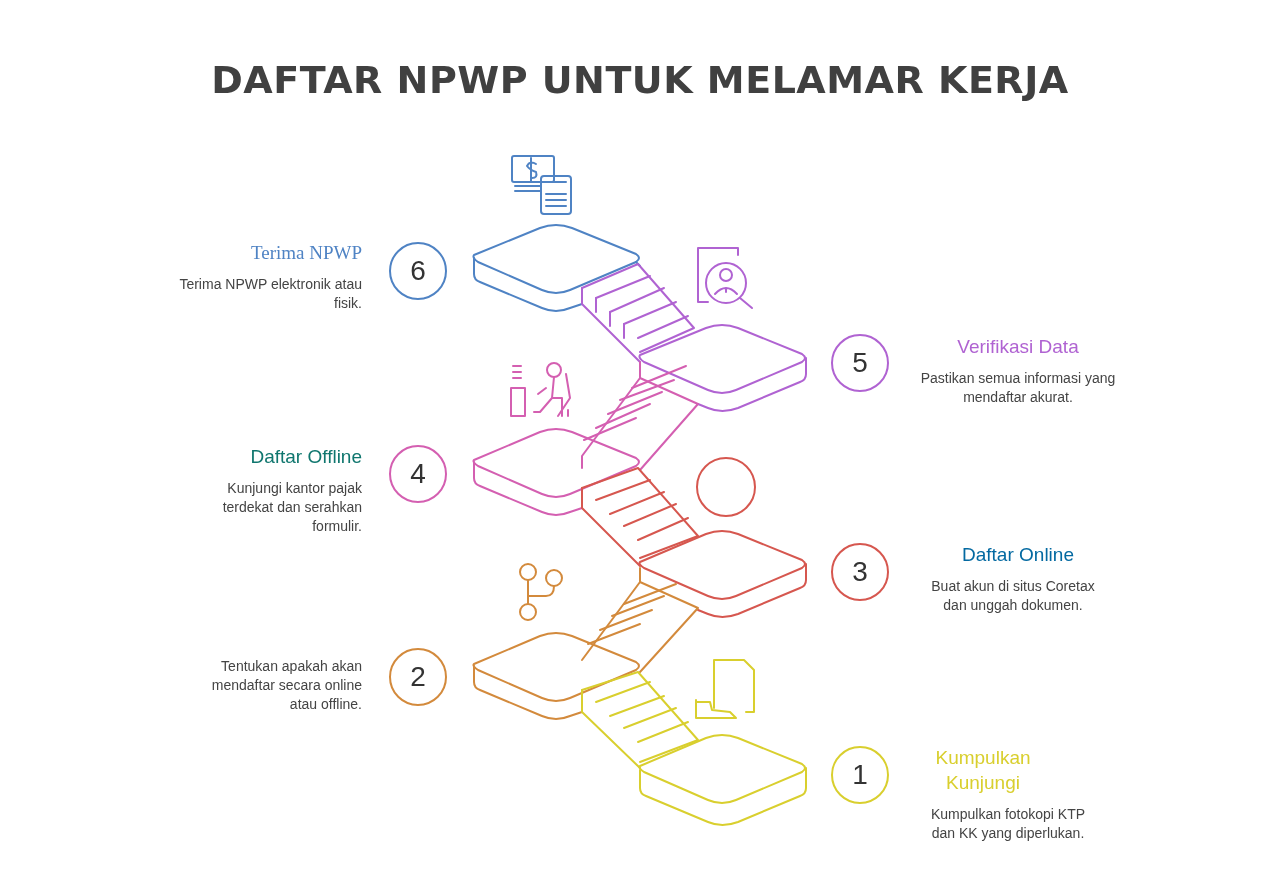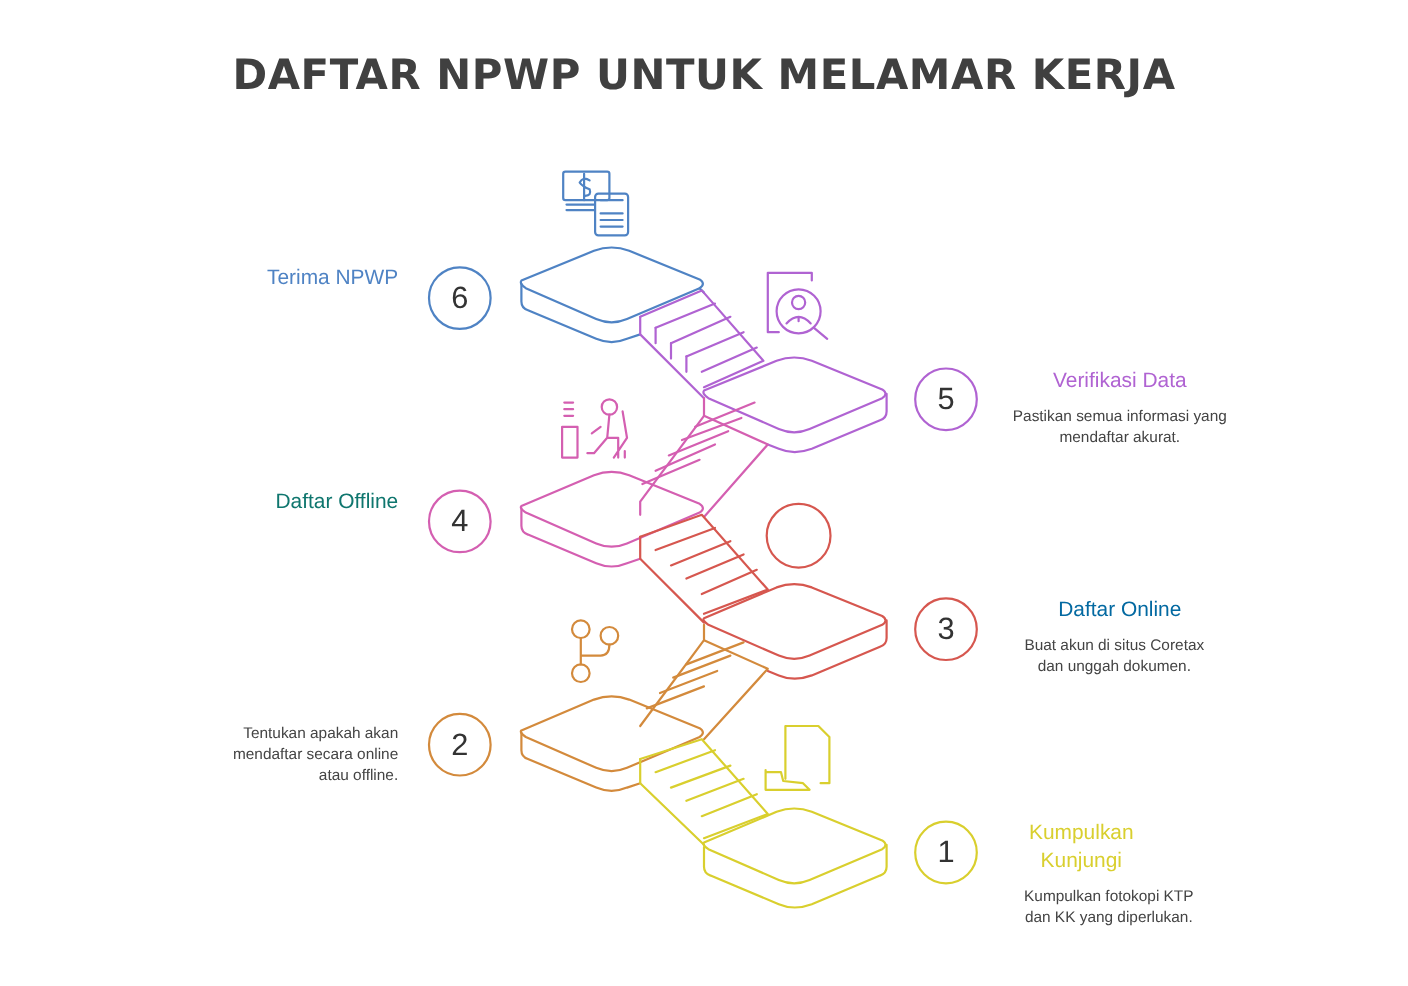--- a/index.html
+++ b/index.html
@@ -1,17 +1,17 @@
 <!DOCTYPE html>
 <html><head>
 <meta charset="utf-8">
 <style>
   html, body { margin:0; padding:0; background:#ffffff; }
   body { width:1280px; height:896px; position:relative; overflow:hidden; font-family:"Liberation Sans", sans-serif; }
-  .title { position:absolute; top:46px; left:0; width:1280px; text-align:center; font-family:"DejaVu Sans", sans-serif; font-weight:bold; font-size:38px; letter-spacing:0.5px; color:#404040; }
+  .title { position:absolute; top:58px; left:0; width:1280px; text-align:center; font-family:"DejaVu Sans", sans-serif; font-weight:bold; font-size:38px; letter-spacing:0.5px; color:#404040; }
   svg.stairs { position:absolute; left:0; top:0; }
   .step-label { position:absolute; }
   .step-label .head { font-size:19px; line-height:25px; }
   .step-label .desc { font-size:14px; line-height:19px; color:#444; margin-top:10px; }
   .left { text-align:right; width:200px; }
   .right { text-align:center; width:200px; }
   .badge { position:absolute; width:58px; height:58px; border-radius:50%; border:2px solid; box-sizing:border-box; display:flex; align-items:center; justify-content:center; font-size:28px; color:#333; }
 </style>
 </head>
 <body>
@@ -108,32 +108,34 @@
   </g>
   <g stroke="#d45fb1">
     <path d="M513,366 L521,366 M513,372 L521,372 M513,378 L521,378"></path>
     <rect x="511" y="388" width="14" height="28"></rect>
     <circle cx="554" cy="370" r="7"></circle>
     <path d="M554,377 L552,398 L562,398 L562,416 M552,398 L540,412 L534,412 M546,388 L538,394 M566,374 L570,398 L558,416 M568,410 L568,416"></path>
   </g>
 </svg>
 
 <div class="step-label left" style="left:162px; top:240px;">
-  <div class="head" style="color:#4f83c4;">Terima NPWP</div>
+  <div class="head" style="color:#4f83c4;font-family:Liberation Serif, serif;">Terima NPWP</div>
+  <div class="desc">Terima NPWP elektronik atau fisik.</div>
 </div>
 <div class="badge" style="left:389px; top:242px; border-color:#4f83c4;">6</div>
 
 <div class="badge" style="left:831px; top:334px; border-color:#b063d2;">5</div>
 <div class="step-label right" style="left:918px; top:334px;">
   <div class="head" style="color:#b063d2;">Verifikasi Data</div>
   <div class="desc">Pastikan semua informasi yang mendaftar akurat.</div>
 </div>
 
 <div class="step-label left" style="left:162px; top:444px;">
   <div class="head" style="color:#0f766e;">Daftar Offline</div>
+  <div class="desc" style="width:170px; margin-left:30px;">Kunjungi kantor pajak terdekat dan serahkan formulir.</div>
 </div>
 <div class="badge" style="left:389px; top:445px; border-color:#d45fb1;">4</div>
 
 <div class="badge" style="left:831px; top:543px; border-color:#d6574f;">3</div>
 <div class="step-label right" style="left:918px; top:542px;">
   <div class="head" style="color:#0369a1;">Daftar Online</div>
   <div class="desc" style="width:190px;">Buat akun di situs Coretax dan unggah dokumen.</div>
 </div>
 
 <div class="step-label left" style="left:162px; top:647px;">

